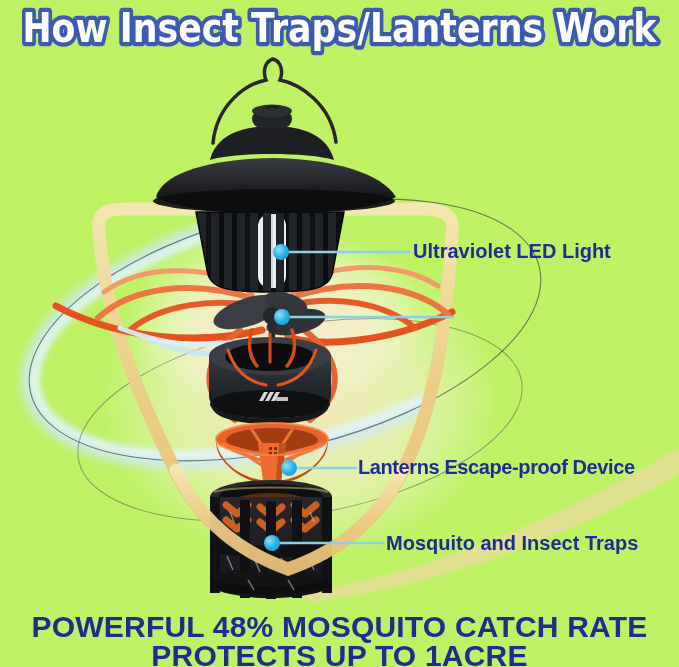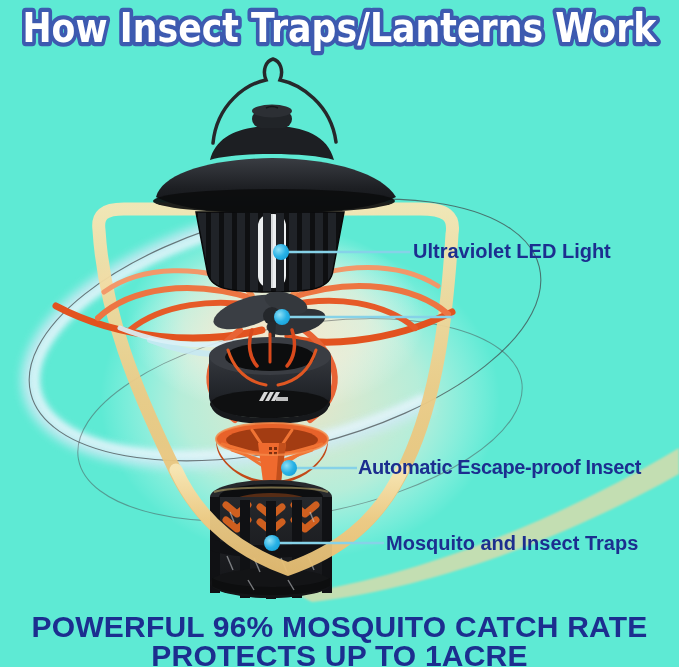--- a/index.html
+++ b/index.html
@@ -1,16 +1,16 @@
 <!DOCTYPE html>
 <html><head>
 <meta charset="utf-8">
 <style>
   html,body{margin:0;padding:0;background:#fff;}
-  .page{position:relative;width:679px;height:667px;background:#5eead4;overflow:hidden;
+  .page{position:relative;width:679px;height:667px;background:#bef264;overflow:hidden;
         font-family:"Liberation Sans","DejaVu Sans",sans-serif;}
   .title-svg{position:absolute;left:0;top:0;width:679px;height:58px;}
   .title-svg text{font-family:"DejaVu Sans","Liberation Sans",sans-serif;font-weight:bold;}
   .diagram-svg{position:absolute;left:0;top:0;width:679px;height:667px;}
   .callout{position:absolute;color:#1c2e8f;font-weight:bold;font-size:20px;white-space:nowrap;}
   .callout.tight{letter-spacing:-0.4px;}
   .footer{position:absolute;left:0;width:679px;text-align:center;color:#1c2e8f;font-weight:bold;}
   .footer-line1{top:610px;font-size:30px;letter-spacing:0.2px;}
   .footer-line2{top:639px;font-size:30px;letter-spacing:0.2px;}
 </style>
@@ -245,19 +245,19 @@
       <circle cx="289" cy="468" r="8" fill="url(#dotGrad)"></circle>
       <circle cx="272" cy="543" r="8" fill="url(#dotGrad)"></circle>
     </g>
   </svg>
 
   <svg class="title-svg" viewBox="0 0 679 58">
     <text x="339.5" y="42" text-anchor="middle" font-size="40" textLength="634" lengthAdjust="spacingAndGlyphs" fill="#ffffff" stroke="#3d5ab0" stroke-width="8.5" stroke-linejoin="round" paint-order="stroke">How Insect Traps/Lanterns Work</text>
   </svg>
 
   <div class="callout" style="left:413px;top:240px;">Ultraviolet LED Light</div>
-  <div class="callout tight" style="left:358px;top:456px;">Automatic Escape-proof Insect</div>
+  <div class="callout tight" style="left:358px;top:456px;">Lanterns Escape-proof Device</div>
   <div class="callout" style="left:386px;top:532px;">Mosquito and Insect Traps</div>
 
-  <div class="footer footer-line1">POWERFUL 96% MOSQUITO CATCH RATE</div>
+  <div class="footer footer-line1">POWERFUL 48% MOSQUITO CATCH RATE</div>
   <div class="footer footer-line2">PROTECTS UP TO 1ACRE</div>
 
 </div>
 
 </body></html>

